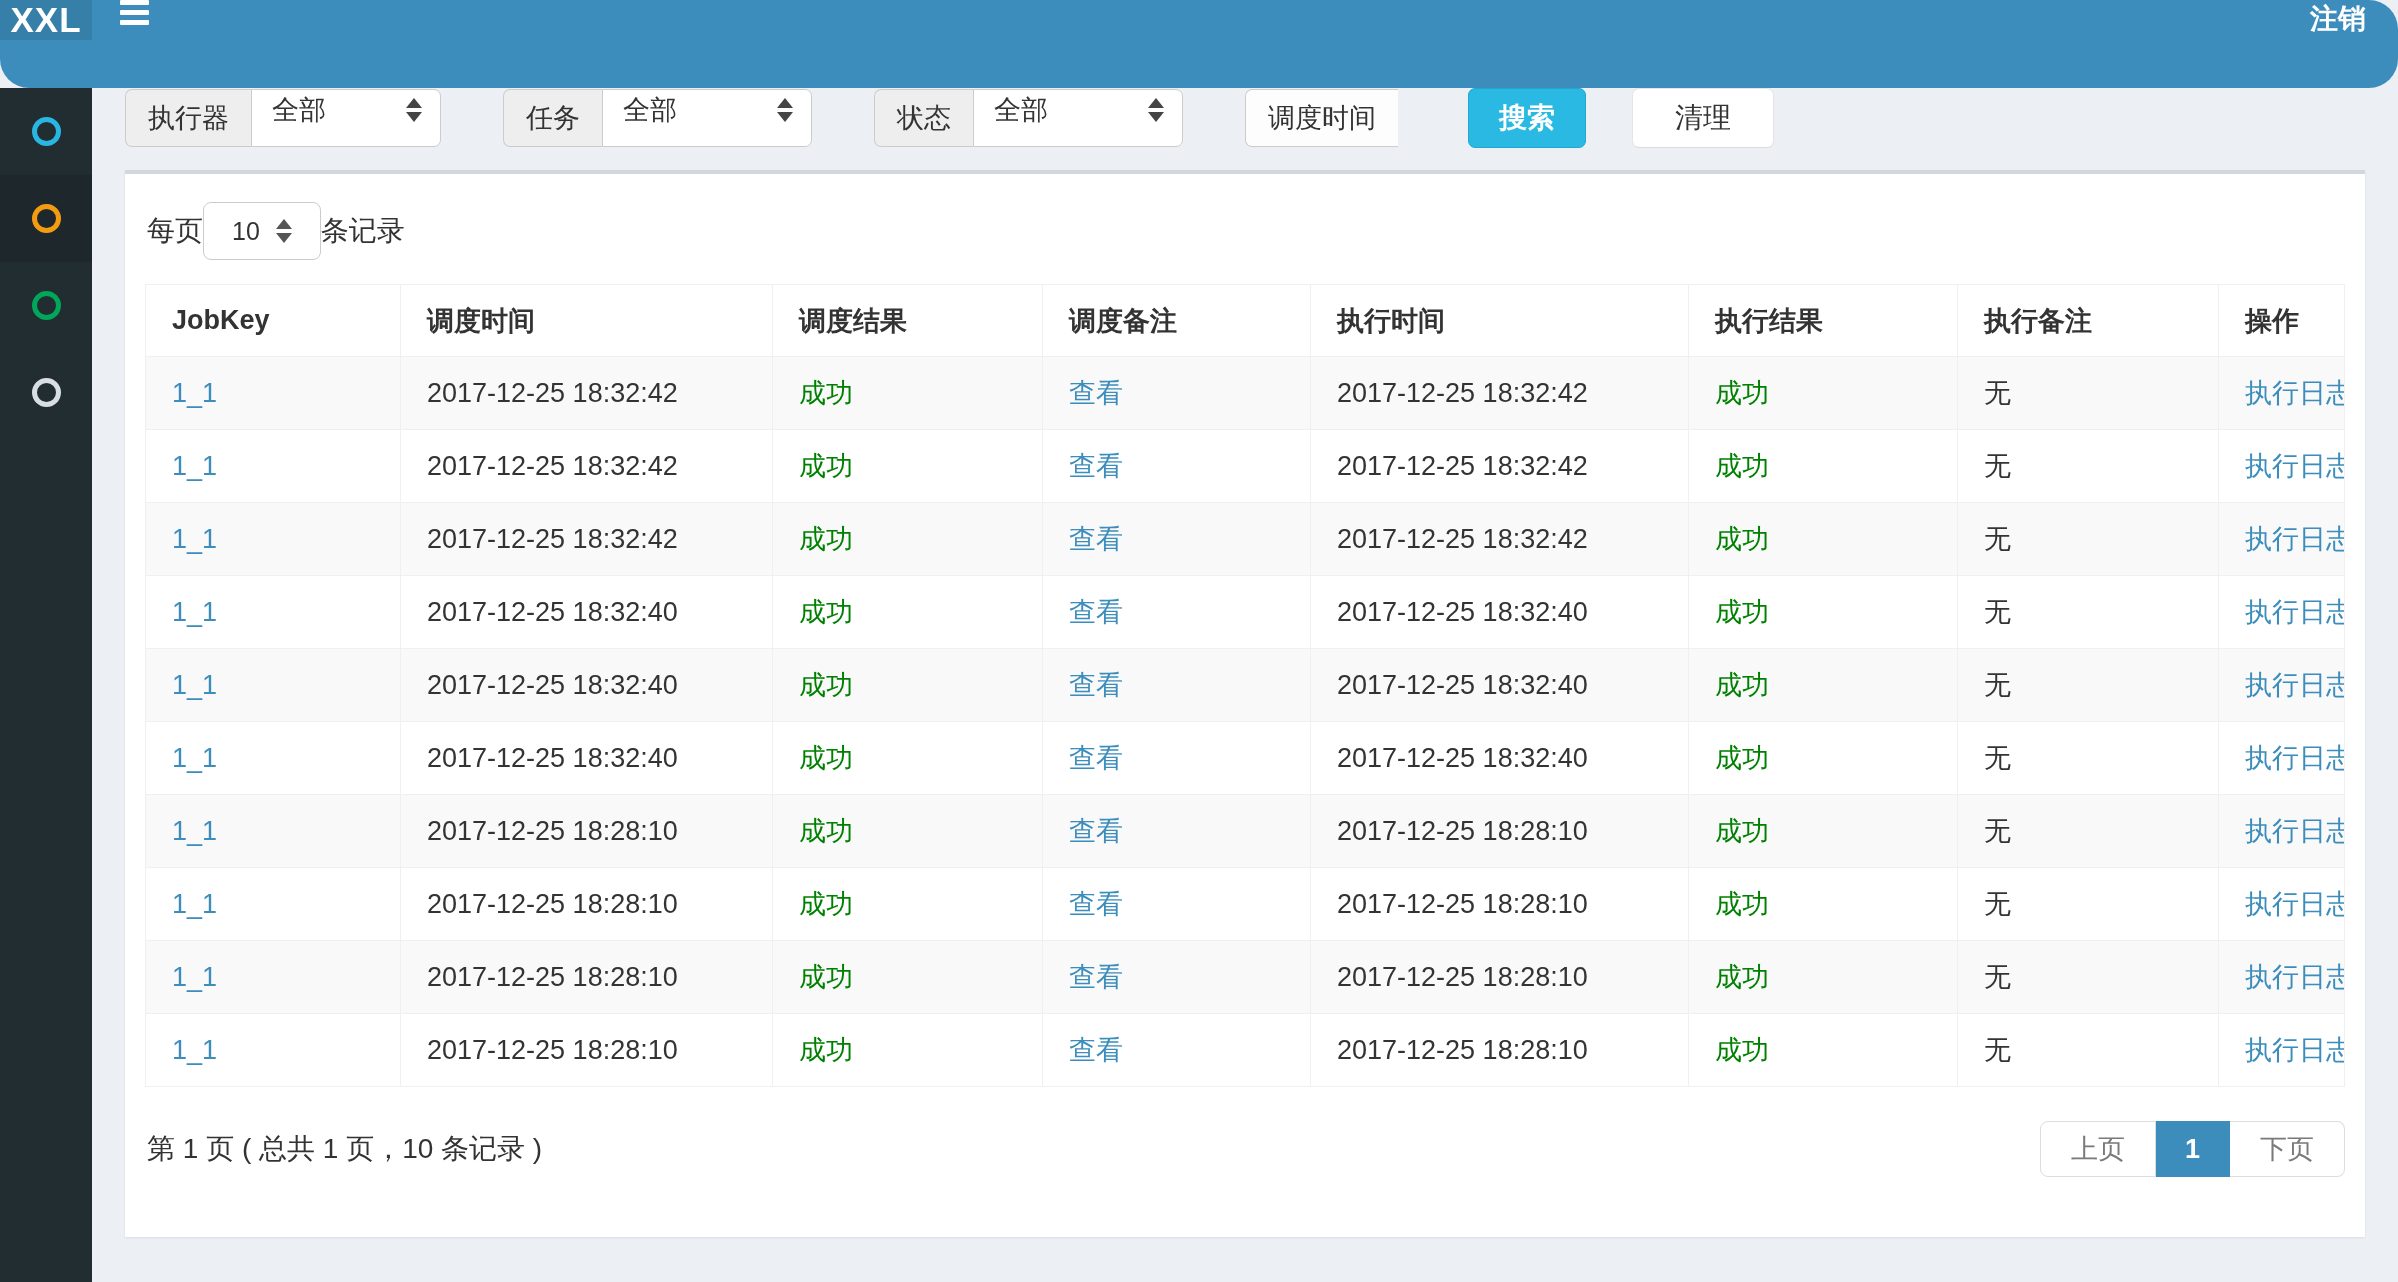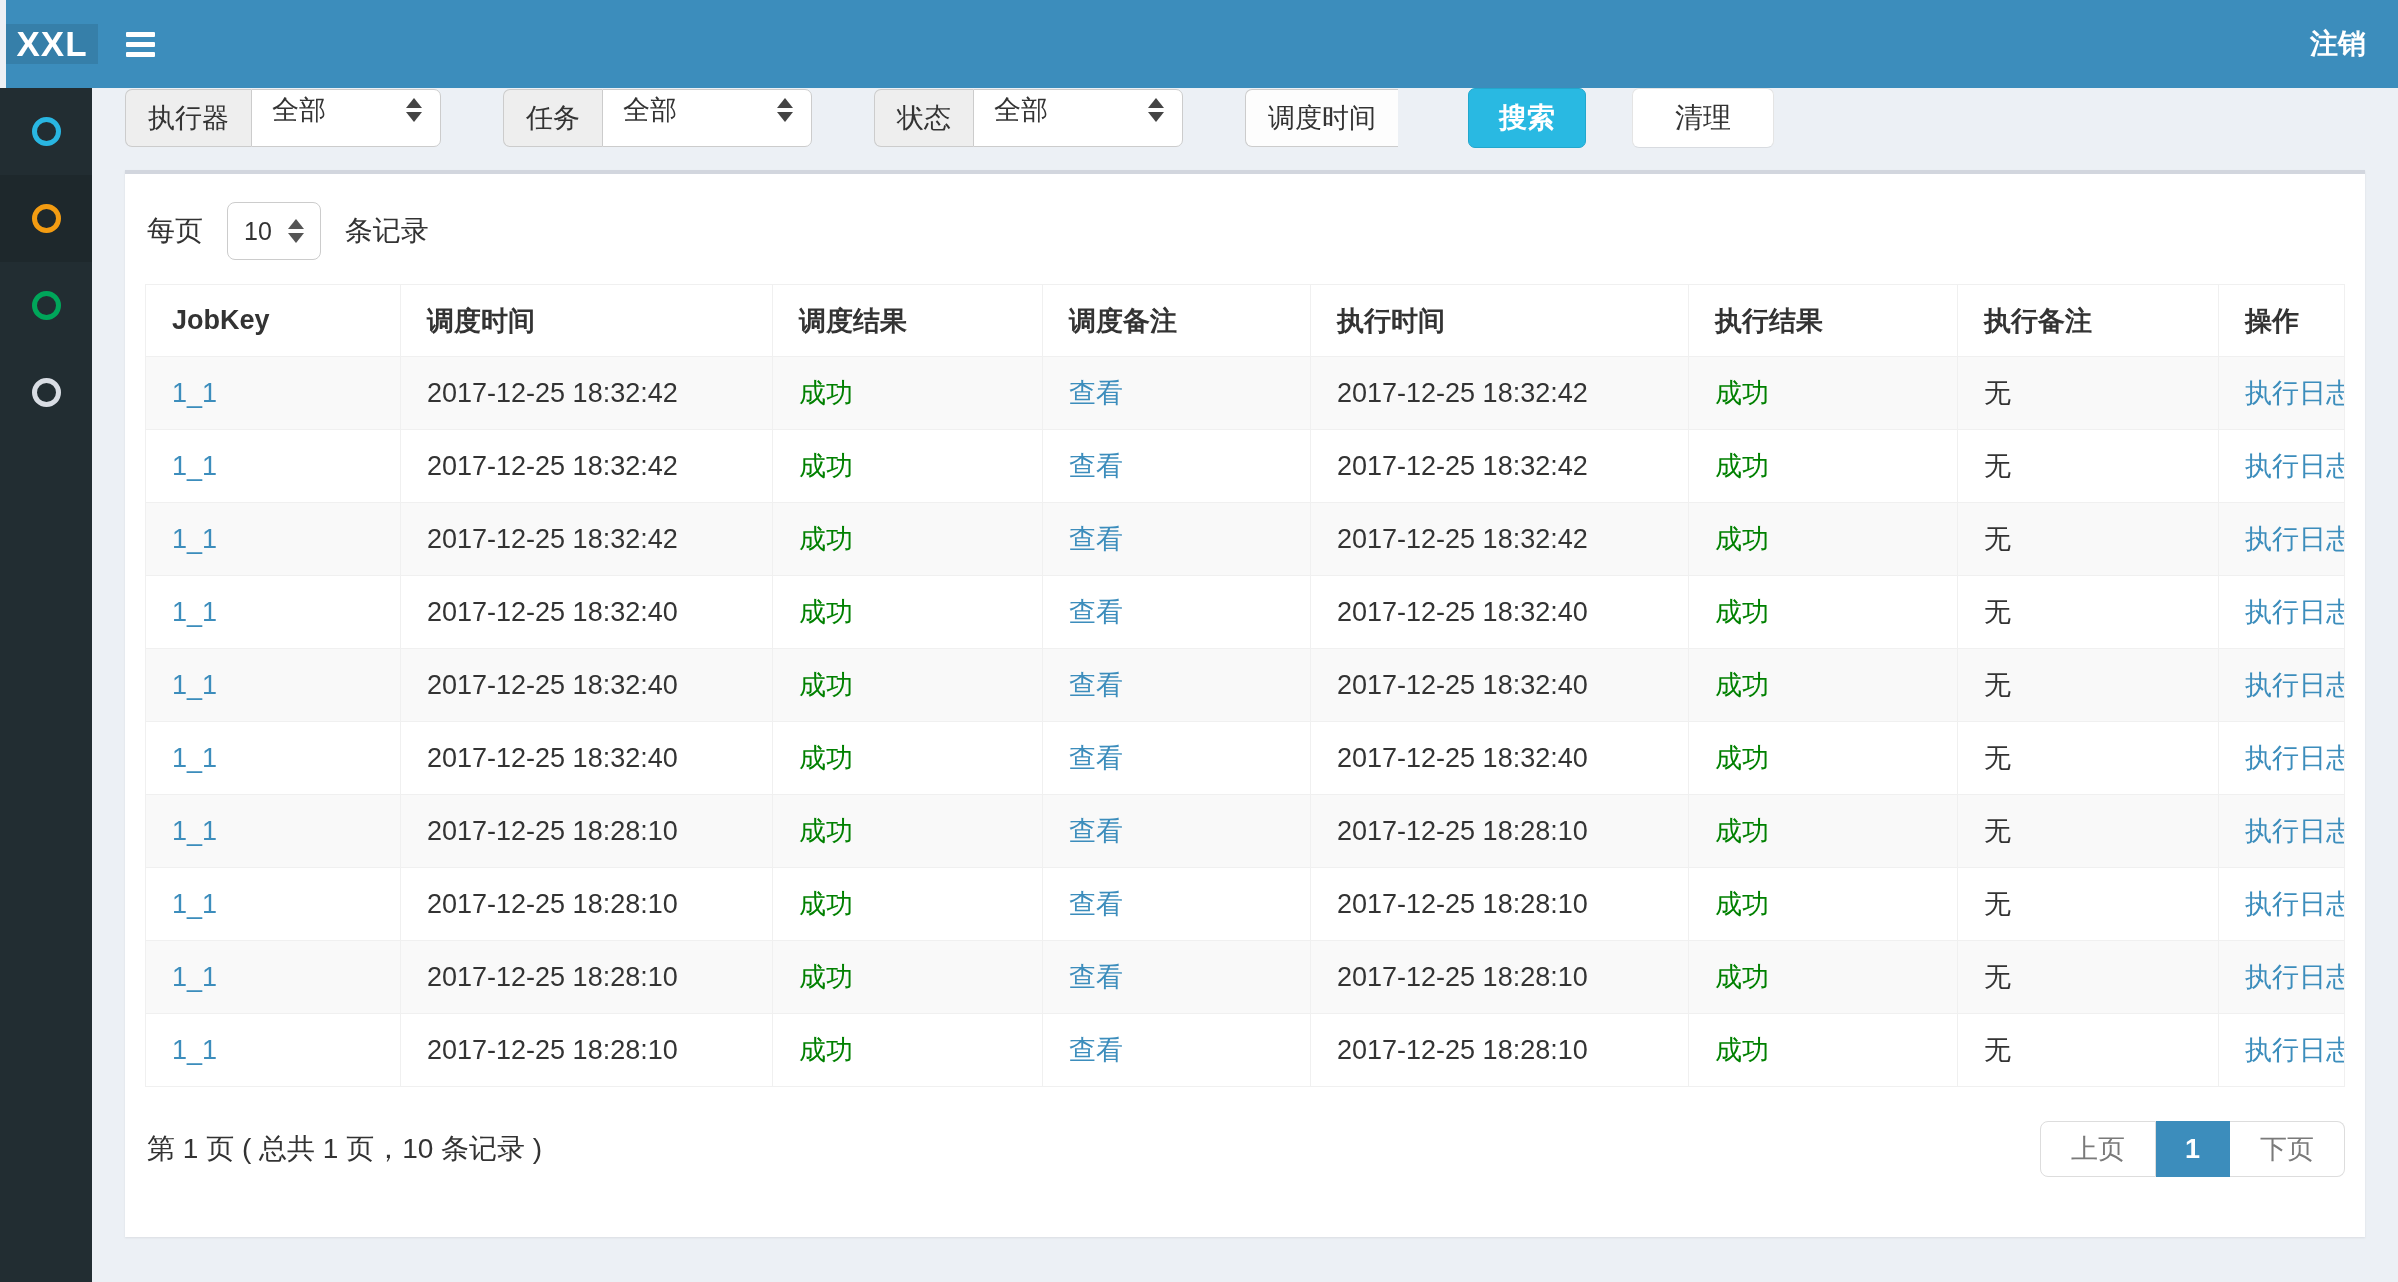--- a/index.html
+++ b/index.html
@@ -5,21 +5,21 @@
   * { box-sizing: border-box; }
   html,body { margin:0; padding:0; }
   body {
     width:2398px; height:1282px; overflow:hidden;
     background:#ecf0f5;
     font-family:"Liberation Sans","DejaVu Sans",sans-serif;
     color:#333;
   }
 
   
-  .navbar { position:fixed; top:0; left:6px; right:0; height:88px; background:#3c8dbc; display:flex; align-items:center; z-index:20; }
+  .navbar { position:fixed; top:0; left:0; right:0; height:88px; background:#3c8dbc; display:flex; align-items:flex-start; z-index:20;border-radius:29px; }
   .logo { width:92px; background:#367fa9; color:#fff; font-weight:700; font-size:35px; display:flex; align-items:center; justify-content:center; letter-spacing:1px; }
   .hamburger { width:84px; display:flex; align-items:center; justify-content:center; cursor:pointer; }
   .hamburger .bars { display:flex; flex-direction:column; gap:5px; }
   .hamburger .bar { width:29px; height:5px; background:#fff; border-radius:1px; }
   .nav-right { margin-left:auto; display:flex; align-items:center; padding:0 32px; color:#fff; font-size:28px; font-weight:600; cursor:pointer; }
 
   
   .sidebar { position:fixed; top:88px; left:0; bottom:0; width:92px; background:#222d32; z-index:10; }
   .side-item { height:87px; display:flex; align-items:center; justify-content:center; cursor:pointer; }
   .side-item.active { background:#1e282c; }
@@ -43,21 +43,21 @@
   .gap1 { margin-left:62px; } 
   .date-group .ig-addon { background:#fdfdfd; }
   .date-input { background:#eee; border:1px solid #ccc; border-left:0; border-radius:0 7px 7px 0; width:590px; display:flex; align-items:center; padding:0 26px; font-size:26px; color:#333; white-space:nowrap; }
   .btn { display:inline-flex; align-items:center; justify-content:center; height:60px; border-radius:7px; font-size:28px; cursor:pointer; white-space:nowrap; }
   .btn-search { margin-left:70px; background:#29b9e2; border:1px solid #22a7cd; color:#fff; padding:0 30px; font-weight:600; }
   .btn-clear { margin-left:46px; background:#fff; border:1px solid #e4e4e4; border-bottom-color:#d8dbe0; color:#333; padding:4px 42px; }
 
   
   .box { margin-top:22px; background:#fff; border-top:4px solid #d2d6de; box-shadow:0 1px 2px rgba(0,0,0,0.08); padding:26px 20px 60px 20px; min-height:1030px; }
   .page-size-row { display:flex; align-items:center; font-size:28px; color:#333; padding:2px 0 24px 2px; }
-  .page-size-select { margin:0 24px; border:1px solid #ccc; border-radius:8px; padding:0 16px; height:58px; display:inline-flex; align-items:center; gap:16px; font-size:25px; color:#333; background:#fff; cursor:pointer; }
+  .page-size-select { margin:0 0; border:1px solid #ccc; border-radius:8px; padding:0 28px; height:58px; display:inline-flex; align-items:center; gap:16px; font-size:25px; color:#333; background:#fff; cursor:pointer; }
   .page-size-select .spinner .up { border-bottom-color:#555; } .page-size-select .spinner .down { border-top-color:#555; }
 
   table.log-table { width:100%; border-collapse:collapse; table-layout:fixed; }
   .log-table th, .log-table td { border:1px solid #f0f0f0; font-size:27px; color:#333; padding:0 26px; text-align:left; overflow:hidden; white-space:nowrap; }
   .log-table th { font-weight:700; height:72px; background:#fff; }
   .log-table td { height:73px; }
   .log-table tbody tr:nth-child(odd) { background:#f9f9f9; }
   .log-table col.c1{width:255px;} .log-table col.c2{width:372px;} .log-table col.c3{width:270px;}
   .log-table col.c4{width:268px;} .log-table col.c5{width:378px;} .log-table col.c6{width:269px;}
   .log-table col.c7{width:261px;} .log-table col.c8{width:auto;}

